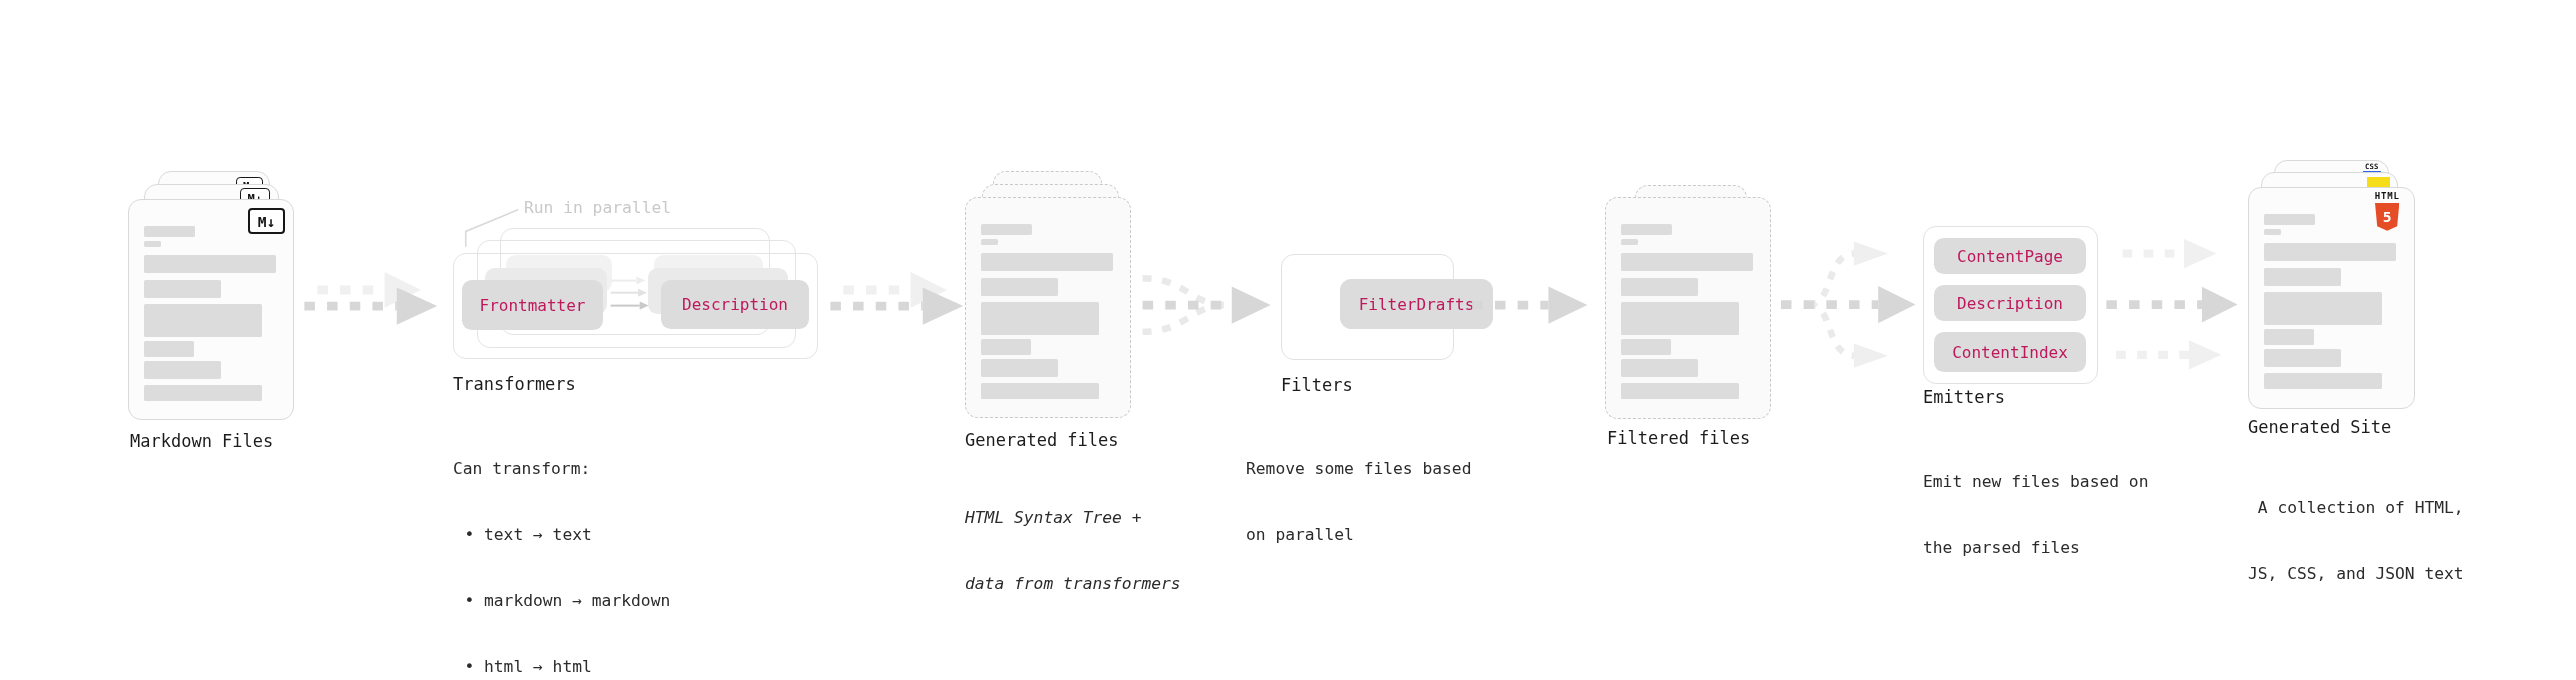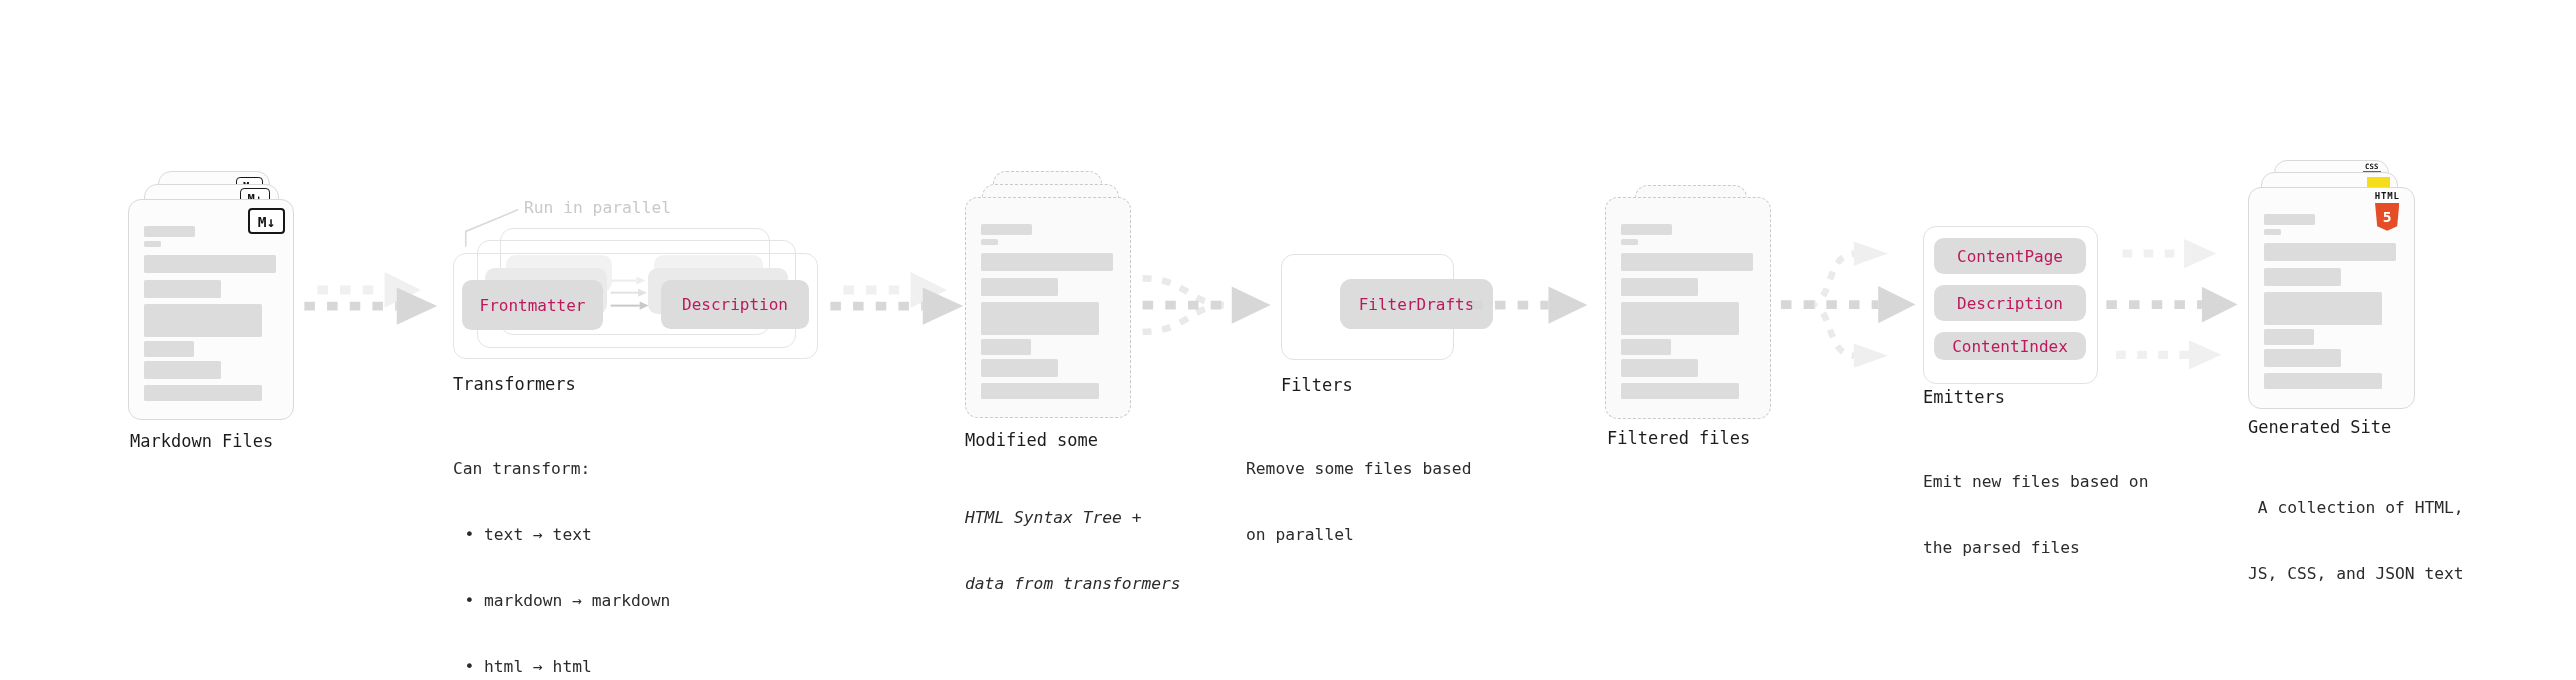--- a/index.html
+++ b/index.html
@@ -132,21 +132,21 @@
     <div class="doc dashed" style="left:965px;top:197px;width:166px;height:221px;">
       <div class="bar" style="left:15.4px;top:26px;width:51px;height:10.6px;"></div>
       <div class="bar" style="left:15.4px;top:41px;width:17px;height:5.7px;"></div>
       <div class="bar" style="left:15.4px;top:55px;width:132px;height:18px;"></div>
       <div class="bar" style="left:15.4px;top:80px;width:77px;height:18px;"></div>
       <div class="bar" style="left:15.4px;top:104px;width:118px;height:32.5px;"></div>
       <div class="bar" style="left:15.4px;top:141px;width:50px;height:16.3px;"></div>
       <div class="bar" style="left:15.4px;top:161px;width:77px;height:18px;"></div>
       <div class="bar" style="left:15.4px;top:185px;width:118px;height:16.3px;"></div>
     </div>
-    <div class="stage-label" style="left:965px;top:430px;">Modified some</div>
+    <div class="stage-label" style="left:965px;top:430px;">Generated files</div>
     <div class="stage-desc" style="left:965px;top:463px;font-style:italic;">
       <div>HTML Syntax Tree +</div>
       <div>data from transformers</div>
     </div>
   </div>
 
   <svg class="arrow" style="left:1136px;top:267px;" width="138" height="77" viewBox="0 0 170 95">
     <path d="M 8,14 C 62,14 66,47 112,47" fill="none" stroke="#e9e9e9" stroke-width="8" stroke-dasharray="11 13"></path>
     <path d="M 8,80 C 62,80 66,47 112,47" fill="none" stroke="#e9e9e9" stroke-width="8" stroke-dasharray="11 13"></path>
     <line x1="8" y1="47" x2="118" y2="47" stroke="#d7d7d7" stroke-width="11" stroke-dasharray="13 15"></line>
@@ -189,21 +189,21 @@
     <path d="M 40,97 C 72,97 60,158 96,160" fill="none" stroke="#eaeaea" stroke-width="8" stroke-dasharray="10 12"></path>
     <polygon points="96,145 138,160 96,175" fill="#efefef"></polygon>
     <line x1="6" y1="97" x2="126" y2="97" stroke="#d7d7d7" stroke-width="11" stroke-dasharray="13 15"></line>
     <polygon points="126,74 172,97 126,120" fill="#d7d7d7"></polygon>
   </svg>
 
   <div>
     <div class="panel" style="left:1923px;top:226px;width:175px;height:158px;"></div>
     <div class="pill" style="left:1934px;top:238px;width:152px;height:36px;">ContentPage</div>
     <div class="pill" style="left:1934px;top:285px;width:152px;height:36px;">Description</div>
-    <div class="pill" style="left:1934px;top:332px;width:152px;height:28px;text-align:right;">ContentIndex</div>
+    <div class="pill" style="left:1934px;top:332px;width:152px;height:40px;text-align:right;">ContentIndex</div>
     <div class="stage-label" style="left:1923px;top:387px;">Emitters</div>
     <div class="stage-desc" style="left:1923px;top:427px;">
       <div>Emit new files based on</div>
       <div>the parsed files</div>
     </div>
   </div>
 
   <svg class="arrow" style="left:2103px;top:226px;" width="142" height="158" viewBox="0 0 175 195">
     <line x1="24" y1="34" x2="100" y2="34" stroke="#f0f0f0" stroke-width="10" stroke-dasharray="12 14"></line>
     <polygon points="100,16 140,34 100,52" fill="#f0f0f0"></polygon>

